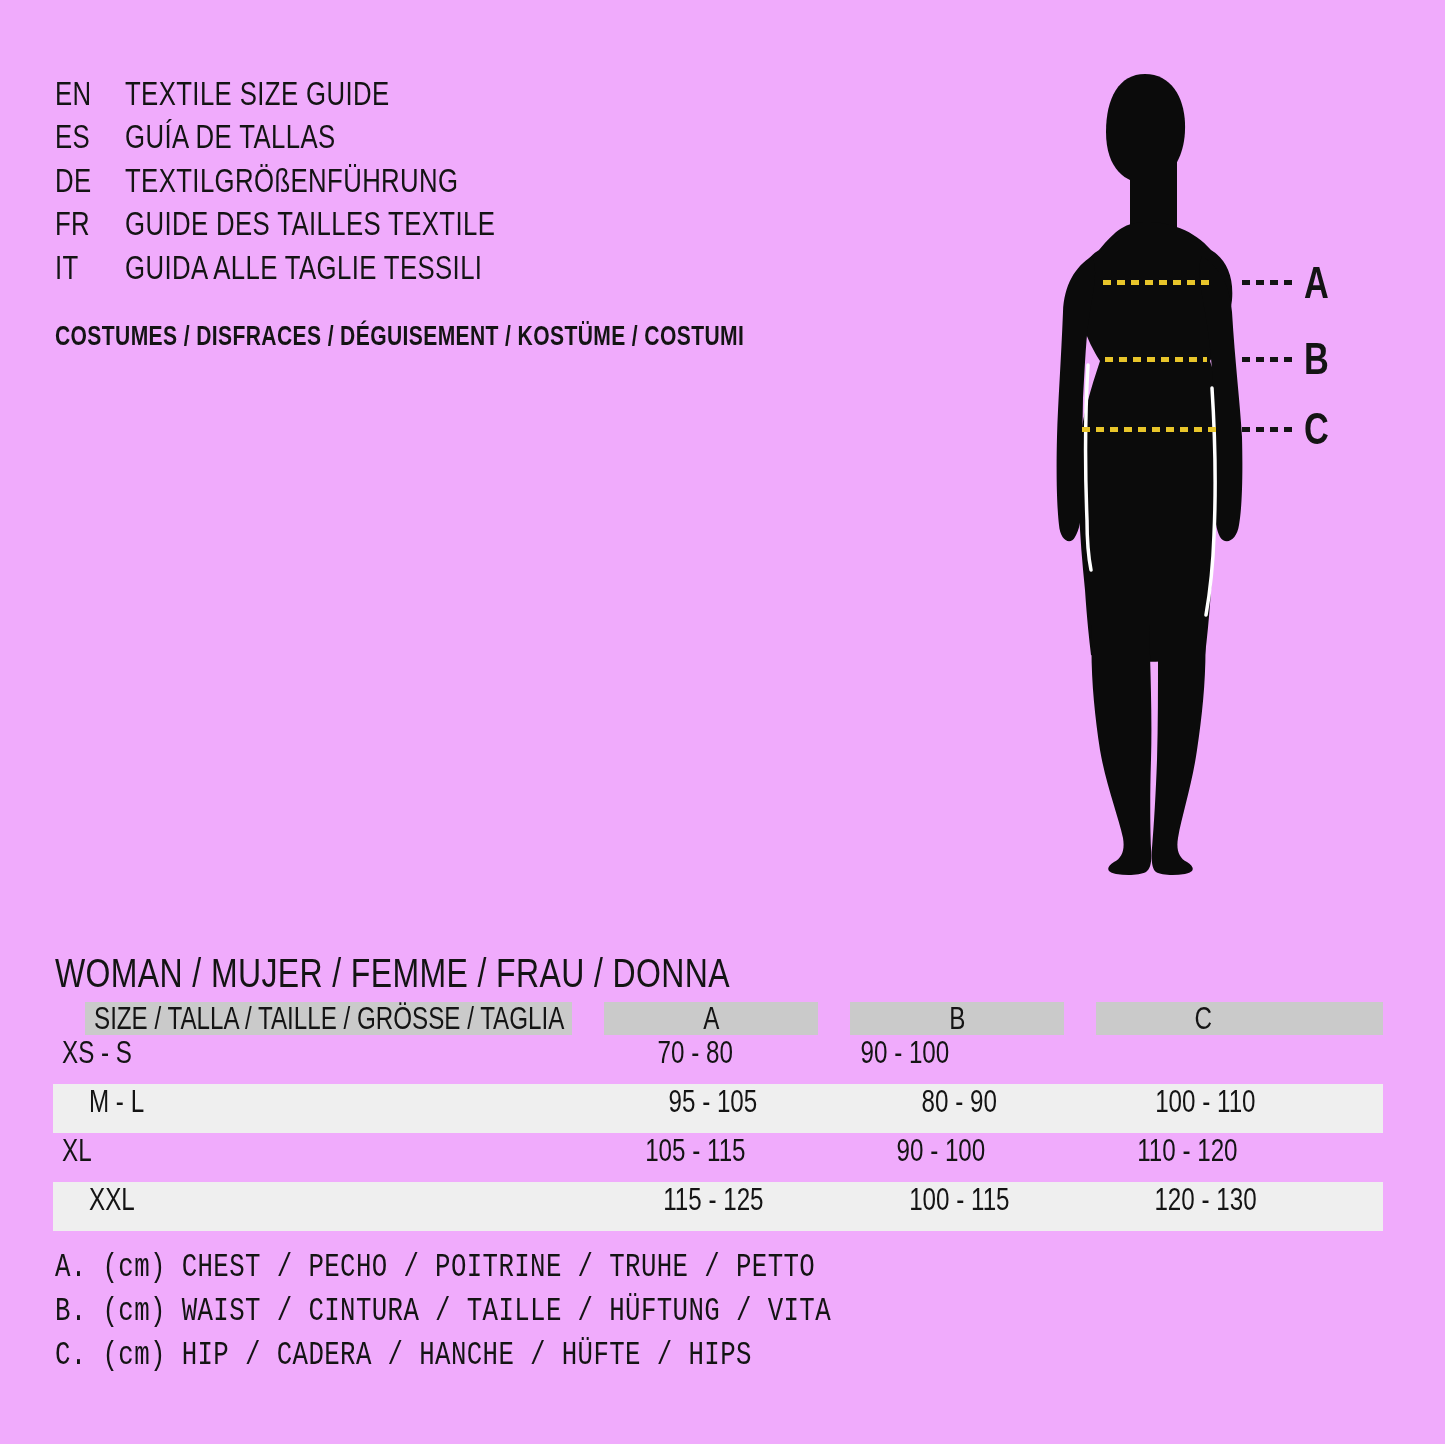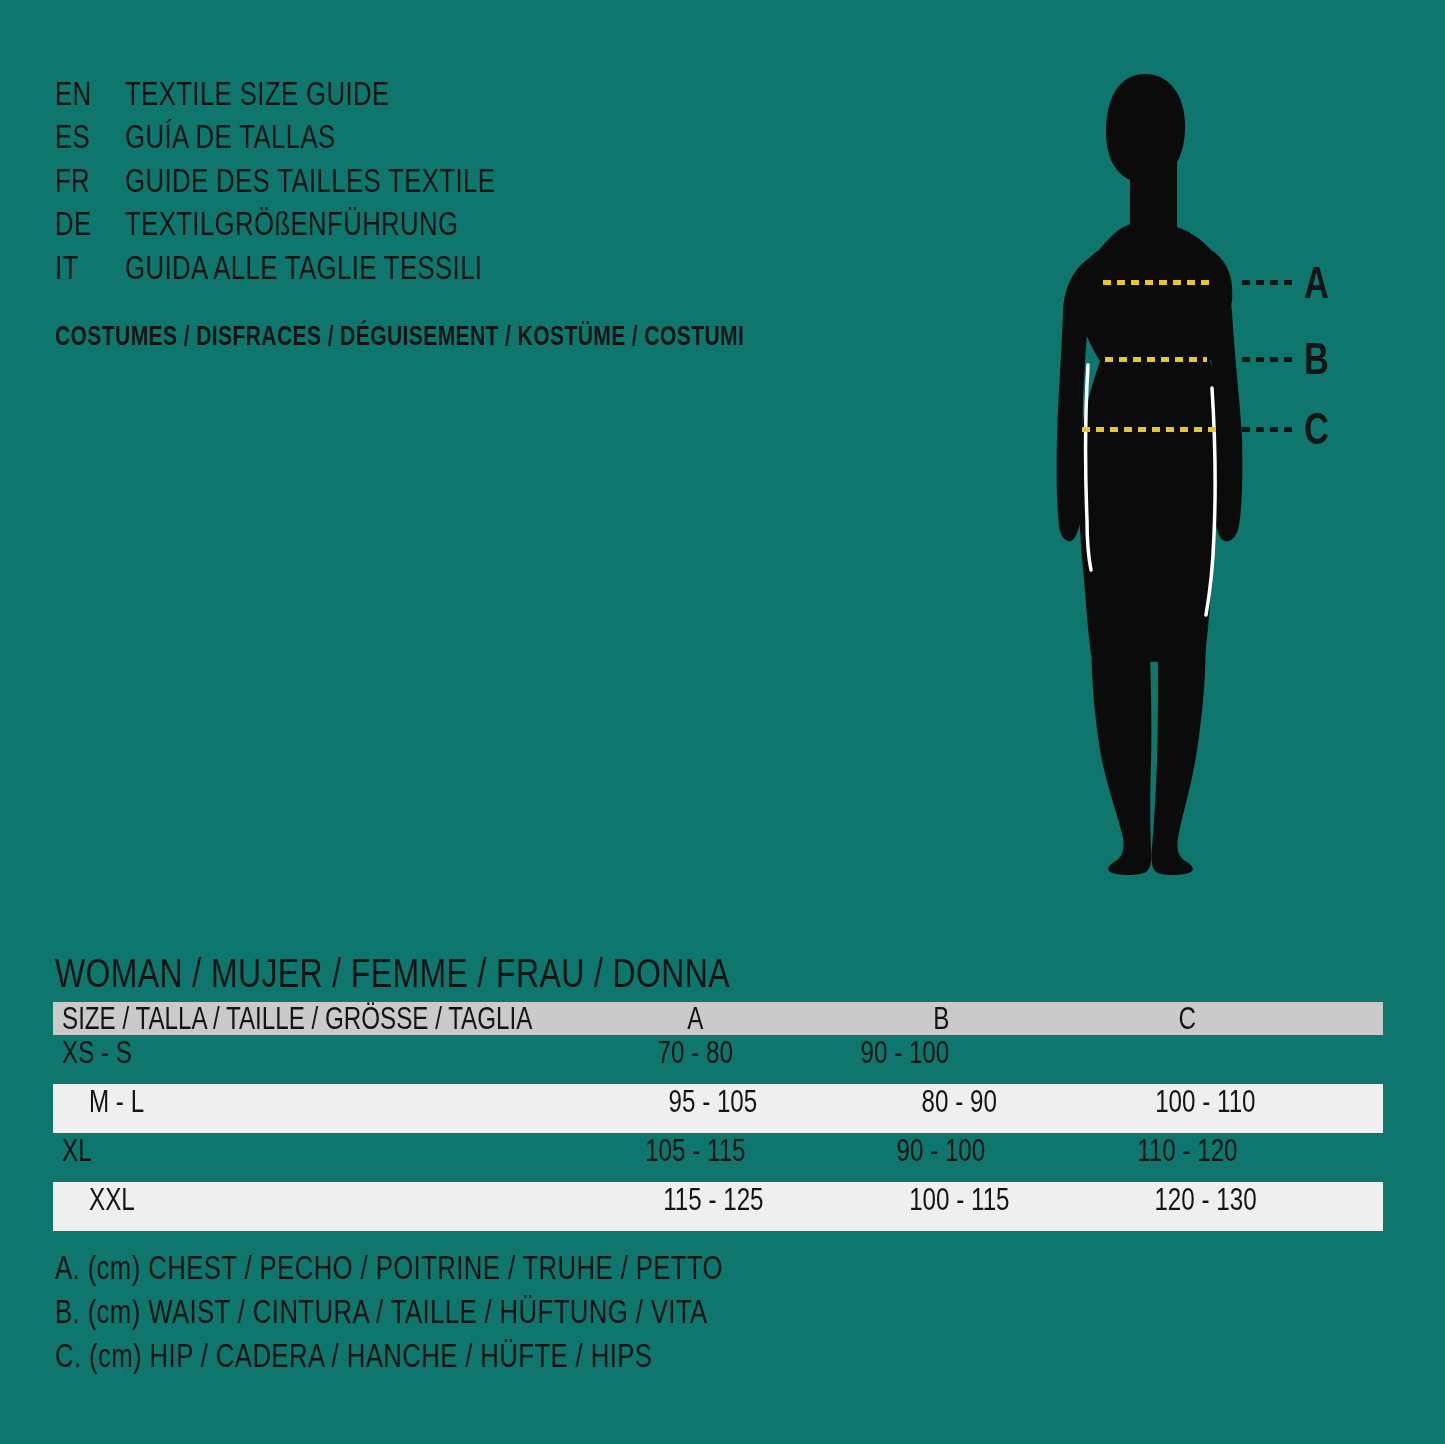--- a/index.html
+++ b/index.html
@@ -1,18 +1,18 @@
 <!DOCTYPE html>
 <html><head>
 <meta charset="utf-8">
 <style>
   * { margin:0; padding:0; box-sizing:border-box; }
   html,body { background:#ffffff; }
   body { width:1445px; height:1444px; font-family:"Liberation Sans", sans-serif; color:#141414; }
-  .page { position:relative; width:1445px; height:1444px; background:#0f766e; overflow:hidden; }
+  .page { position:relative; width:1445px; height:1444px; background:#f0abfc; overflow:hidden; }
 
   
   .cnd  { display:inline-block; transform:scaleX(0.78); transform-origin:0 50%; white-space:nowrap; }
   .cndc { display:inline-block; transform:scaleX(0.78); transform-origin:50% 50%; white-space:nowrap; }
 
   
   .lang-list { position:absolute; left:55px; top:72px; }
   .lang-row { display:flex; height:43.5px; align-items:center; font-size:33px; letter-spacing:0.5px; }
   .lang-code { width:70px; flex:0 0 70px; }
   
@@ -35,53 +35,53 @@
   .klab-a { top:259px; } .klab-b { top:335px; } .klab-c { top:405px; }
   .kdash-a { top:280px; } .kdash-b { top:357px; } .kdash-c { top:427px; }
 
   
   .section-title { position:absolute; left:55px; top:950px; font-size:41px; letter-spacing:0.5px; }
 
   
   .size-table { position:absolute; left:53px; top:1002px; width:1330px; font-size:31px; }
   .t-row { display:grid; grid-template-columns:519px 246px 246px 319px; }
   .t-head { height:33px; line-height:33px; }
-  .t-head .cell { background:#cacaca; }
+  .t-head .cell { background:#cacaca;margin-left:32px; }
   .t-body-row { height:49px; line-height:35px; }
   .t-body-row.striped .cell { background:#efefef;padding-left:36px; }
   .cell { overflow:hidden; }
   .cell.lbl { text-align:left; padding-left:9px; }
   .cell.num { text-align:center; }
   .cell.last { padding-right:73px; }
 
   
-  .legend { position:absolute; left:55px; top:1246px; }
+  .legend { position:absolute; left:55px; top:1246px;font-family:Liberation Mono, monospace; }
   .legend-row { height:44px; line-height:44px; font-size:33px; letter-spacing:0.5px; }
 </style>
 </head>
 <body>
 
 <div class="page">
 
   <div class="lang-list">
     <div class="lang-row">
       <div class="lang-code"><span class="cnd">EN</span></div>
       <div><span class="cnd">TEXTILE SIZE GUIDE</span></div>
     </div>
     <div class="lang-row">
       <div class="lang-code"><span class="cnd">ES</span></div>
       <div><span class="cnd">GUÍA DE TALLAS</span></div>
     </div>
     <div class="lang-row">
+      <div class="lang-code"><span class="cnd">DE</span></div>
+      <div><span class="cnd">TEXTILGRÖßENFÜHRUNG</span></div>
+    </div>
+    <div class="lang-row">
       <div class="lang-code"><span class="cnd">FR</span></div>
       <div><span class="cnd">GUIDE DES TAILLES TEXTILE</span></div>
-    </div>
-    <div class="lang-row">
-      <div class="lang-code"><span class="cnd">DE</span></div>
-      <div><span class="cnd">TEXTILGRÖßENFÜHRUNG</span></div>
     </div>
     <div class="lang-row">
       <div class="lang-code"><span class="cnd">IT</span></div>
       <div><span class="cnd">GUIDA ALLE TAGLIE TESSILI</span></div>
     </div>
   </div>
 
   <div class="category-title">
     <span class="cnd">COSTUMES / DISFRACES / DÉGUISEMENT / KOSTÜME / COSTUMI</span>
   </div>

